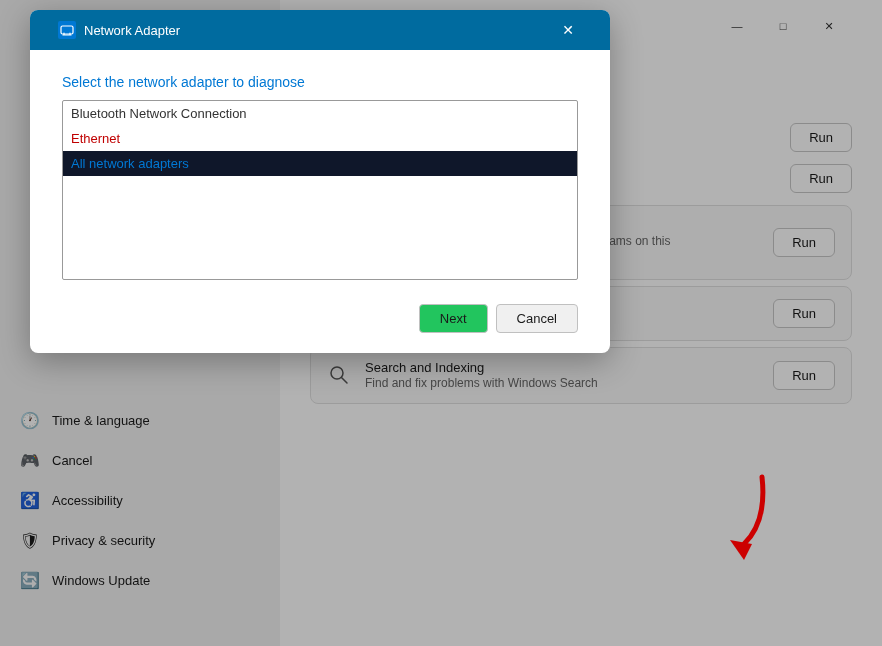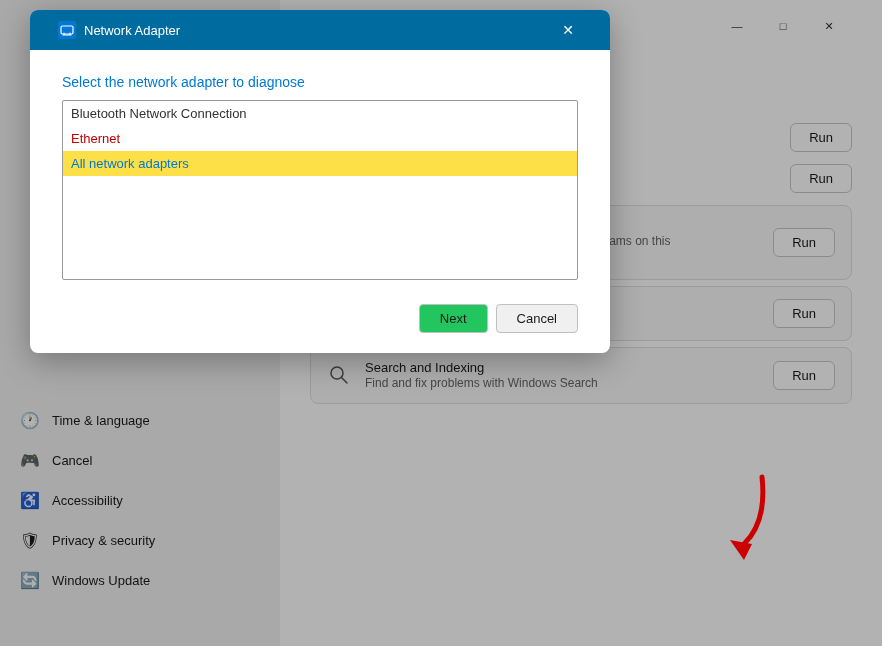--- a/index.html
+++ b/index.html
@@ -233,21 +233,21 @@
     }
 
     .adapter-list-item {
       padding: 5px 8px;
       font-size: 13px;
       cursor: pointer;
       color: #333;
     }
 
     .adapter-list-item.selected {
-      background: #fde047;
+      background: #0f172a;
       color: #0078d4;
     }
 
     .adapter-list-item.highlight {
       color: #c00000;
     }
 
     
     .arrow-container {
       position: absolute;

